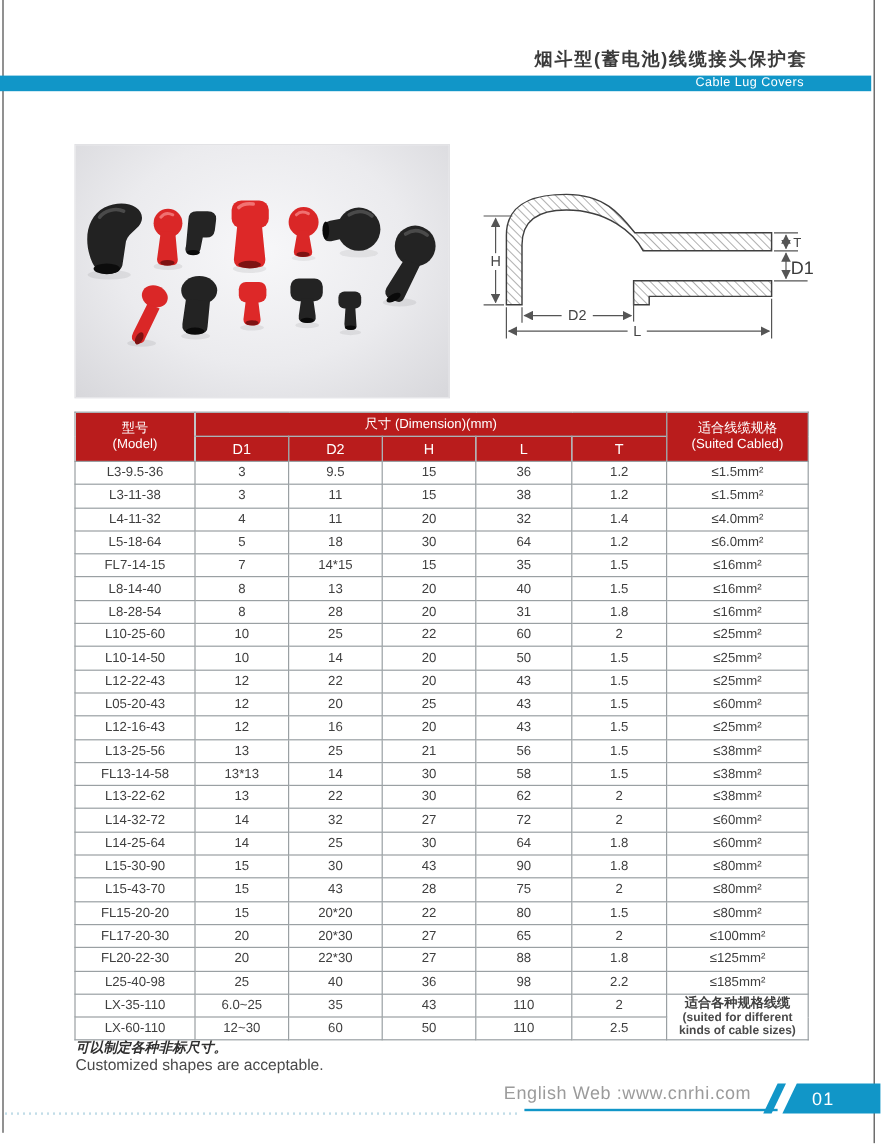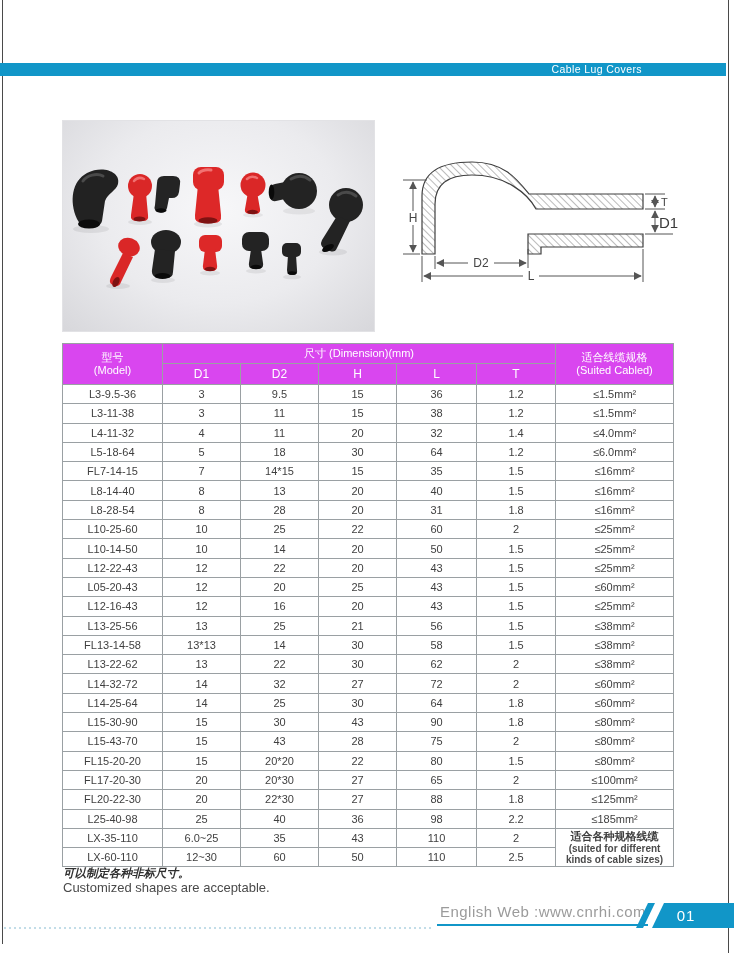--- a/index.html
+++ b/index.html
@@ -7,57 +7,58 @@
           font-family:"Liberation Sans", sans-serif; overflow:hidden; }
 
   .edge-line { position:absolute; width:1px; background:#4a4a4a; }
   .edge-left  { left:2px; top:0; height:944px; }
   .edge-right { left:728px; top:0; height:953px; }
 
   .title-cn { position:absolute; top:40px; right:61px; font-size:15px; font-weight:700;
               color:#3a3a3a; letter-spacing:1.5px; }
   .banner { position:absolute; top:63px; left:0; width:726px; height:13px; background:#1196c8;
             color:#fff; font-size:10.5px; line-height:13px; text-align:right;
-            padding-right:84px; box-sizing:border-box; letter-spacing:.4px; }
+            padding-right:56px; box-sizing:border-box; letter-spacing:.4px; }
 
   .photo { position:absolute; left:62px; top:120px; width:313px; height:212px;
            background:radial-gradient(ellipse at 50% 42%, #f7f7f9 0%, #ebebee 55%, #d7d7db 100%);
            border:1px solid #e2e2e5; box-sizing:border-box; }
 
   .drawing { position:absolute; left:393px; top:143px; }
 
   .spec-table { position:absolute; left:62px; top:343px; width:611px; border-collapse:collapse;
                 table-layout:fixed; font-size:11px; color:#3f3f3f; text-align:center; }
   .spec-table th, .spec-table td { border:1px solid #9aa0a3; padding:0; overflow:hidden; }
-  .spec-table th { background:#d946ef; color:#fff; font-weight:400; }
+  .spec-table th { background:#b91c1c; color:#fff; font-weight:400; }
   .spec-table thead tr:first-child th { height:19px; }
   .spec-table thead tr:last-child  th { height:20px; font-size:12px; }
   .spec-table tbody td { height:18.3px; line-height:12px; }
   .hdr-two-line div { line-height:13px; font-size:11px; }
   .merged-cn { font-size:11px; font-weight:700; line-height:13px; color:#3f3f3f; }
   .merged-en { font-size:10px; line-height:11px; color:#4a4a4a;font-weight:bold; }
 
   .footnote-cn { position:absolute; left:63px; top:866px; font-size:11.5px; color:#303030; font-weight:700;font-style:italic; }
   .footnote-en { position:absolute; left:63px; top:880px; font-size:13px; color:#4a4a4a; }
 
   .dotted-line { position:absolute; left:4px; top:927px; width:428px; height:2px;
                  background-image:repeating-linear-gradient(90deg,#c2dde8 0 2px, transparent 2px 5px); }
-  .web-text { position:absolute; top:903px; left:428px; width:218px; text-align:right;
+  .web-text { position:absolute; top:903px; left:408px; width:218px; text-align:right;
               font-size:15px; color:#9b9b9b; letter-spacing:.5px; }
   .web-underline { position:absolute; left:437px; top:924px; width:211px; height:2px; background:#1196c8; }
   .badge-svg { position:absolute; left:630px; top:901px; }
 </style>
 </head>
 <body>
 
 <div class="page">
 
   <div class="edge-line edge-left"></div>
   <div class="edge-line edge-right"></div>
 
+  <div class="title-cn">烟斗型(蓄电池)线缆接头保护套</div>
   <div class="banner">
     <span>Cable Lug Covers</span>
   </div>
 
   <div class="photo">
     <svg width="311" height="210" viewBox="0 0 311 210">
 
       <ellipse cx="28" cy="108" rx="18" ry="4" fill="rgba(0,0,0,0.07)"></ellipse>
       <ellipse cx="77" cy="101" rx="12" ry="3" fill="rgba(0,0,0,0.07)"></ellipse>
       <ellipse cx="145" cy="103" rx="14" ry="3.5" fill="rgba(0,0,0,0.07)"></ellipse>

